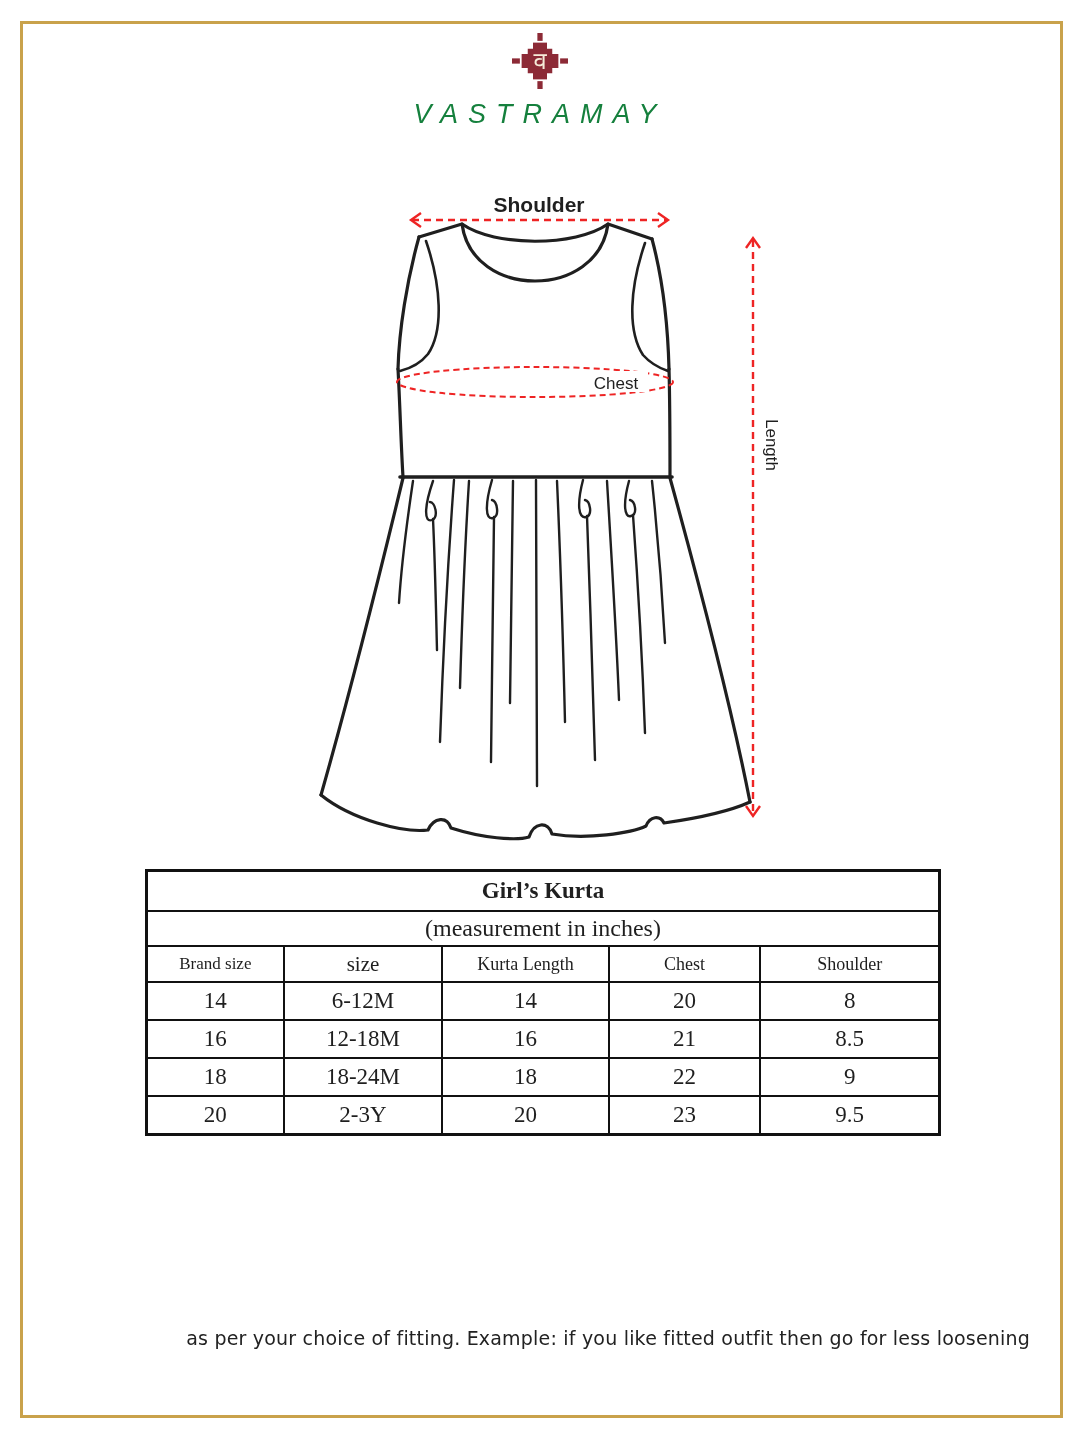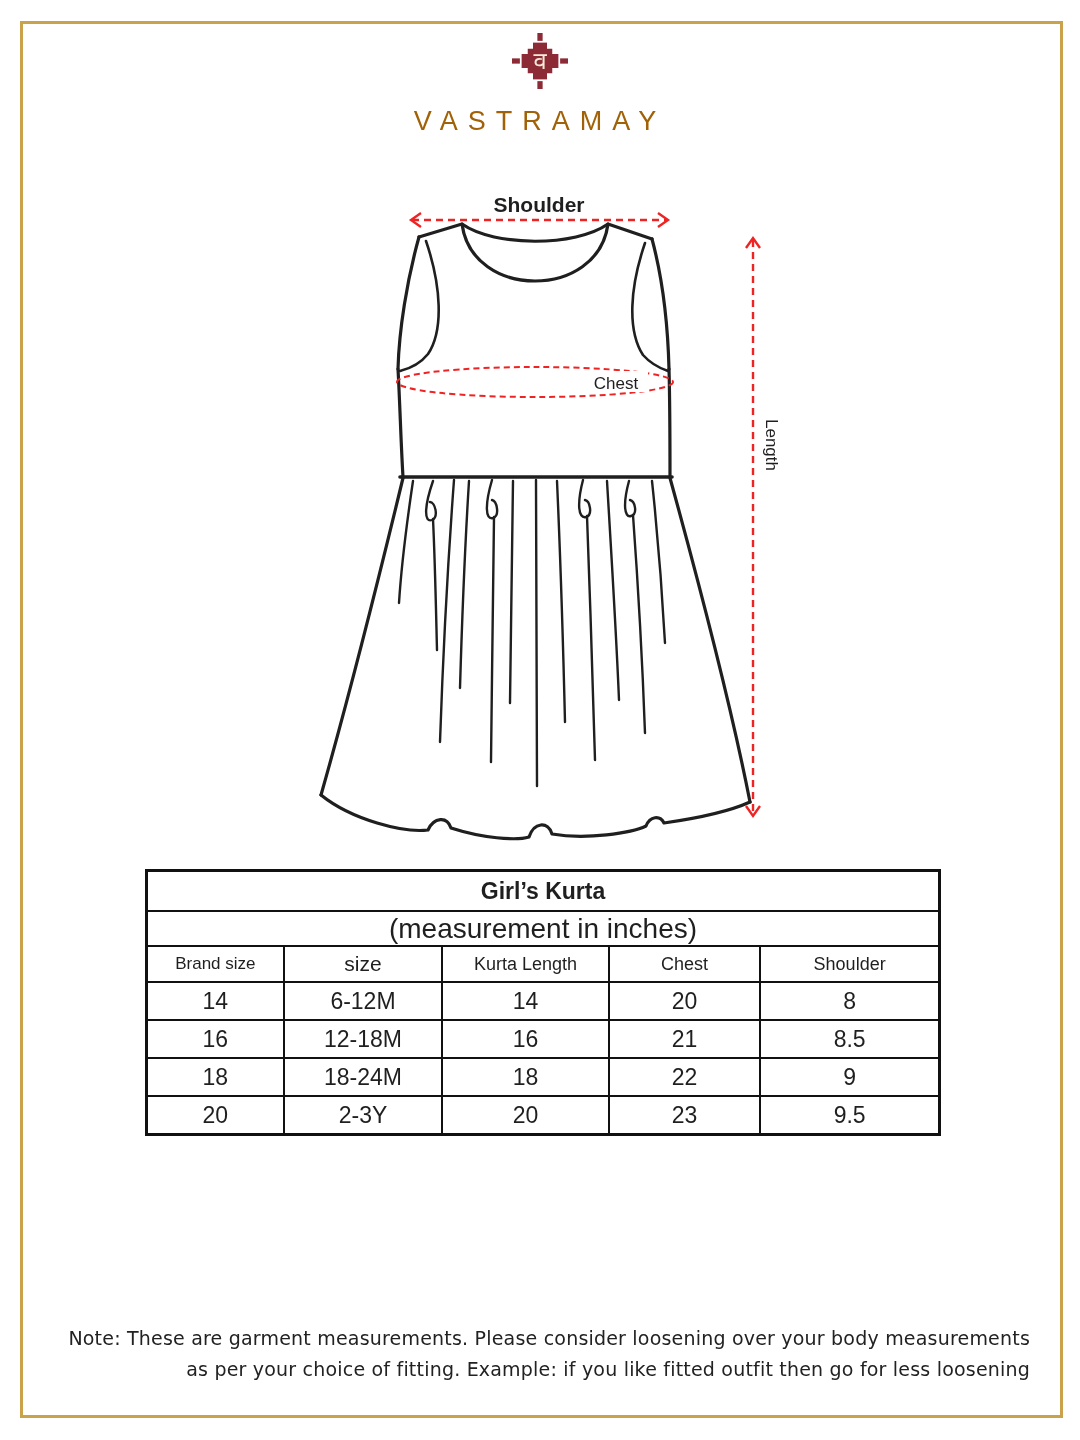--- a/index.html
+++ b/index.html
@@ -11,38 +11,38 @@
     position:absolute;left:20px;top:21px;width:1037px;height:1391px;
     border:3px solid #C9A24B;pointer-events:none;
   }
   
   .brand{
     position:absolute;left:0;top:33px;width:1080px;
     display:flex;flex-direction:column;align-items:center;
   }
   .brand .mark{width:56px;height:56px;display:block;}
   .wordmark{
-    margin-top:17px;
+    margin-top:10px;
     font-size:27px;letter-spacing:10px;font-weight:400;
-    color:#a16207;white-space:nowrap;
+    color:#15803d;white-space:nowrap;font-style:italic;
   }
   
   .diagram{position:absolute;left:0;top:185px;width:1080px;height:680px;}
   
   .size-table{
     position:absolute;left:145px;top:869px;width:796px;
     border-collapse:collapse;table-layout:fixed;
     font-family:"Liberation Sans", sans-serif;
   }
   .size-table td,.size-table th{
-    border:2.5px solid #111;text-align:center;vertical-align:middle;padding:0;
+    border:2.5px solid #111;text-align:center;vertical-align:middle;padding:0;font-family:Liberation Serif, serif;
   }
   .size-table{border:3px solid #111;}
   .row-title td{height:38px;font-size:23px;font-weight:700;}
-  .row-subtitle td{height:33px;font-size:28px;font-weight:400;}
+  .row-subtitle td{height:33px;font-size:24px;font-weight:400;}
   .row-head th{height:34px;font-weight:400;font-size:18px;}
   .row-head th.col-brand{font-size:17px;margin-top:14px;}
   .row-head th.col-size{font-size:21px;border-radius:7px;}
   .row-data td{height:36px;font-size:23px;margin-top:44px;}
   
   .note{
     position:absolute;left:40px;right:50px;top:1323px;
     font-family:"DejaVu Sans", sans-serif;
     font-size:19px;line-height:31px;color:#222;text-align:right;
     letter-spacing:0.2px;
@@ -182,15 +182,14 @@
     <td>20</td>
     <td>2-3Y</td>
     <td>20</td>
     <td>23</td>
     <td>9.5</td>
   </tr>
 </tbody>
   </table>
 
 <div class="note">
-  <div>Note: These are garment measurements. Please consider loosening over your body measurements</div>
   <div>as per your choice of fitting. Example: if you like fitted outfit then go for less loosening</div>
 </div>
 
 </body></html>

